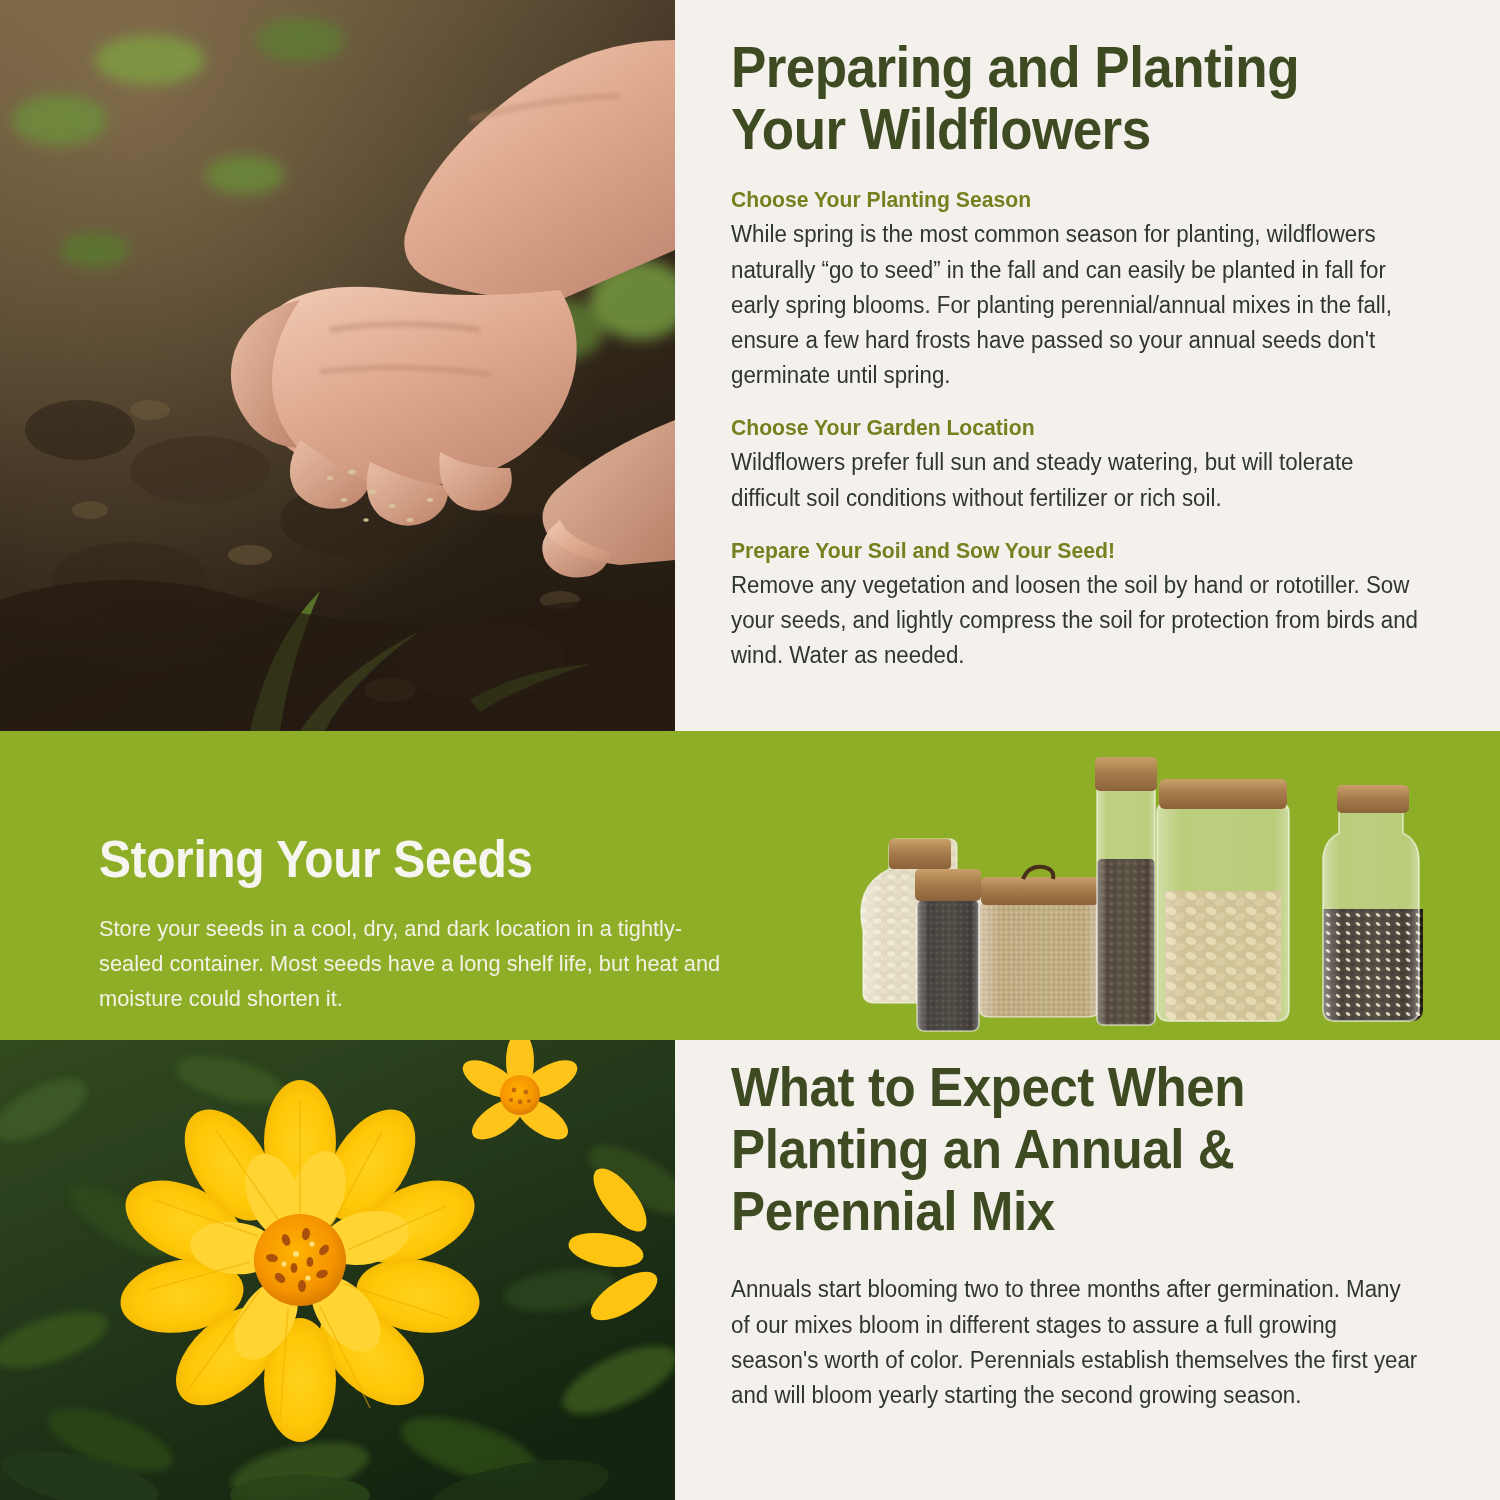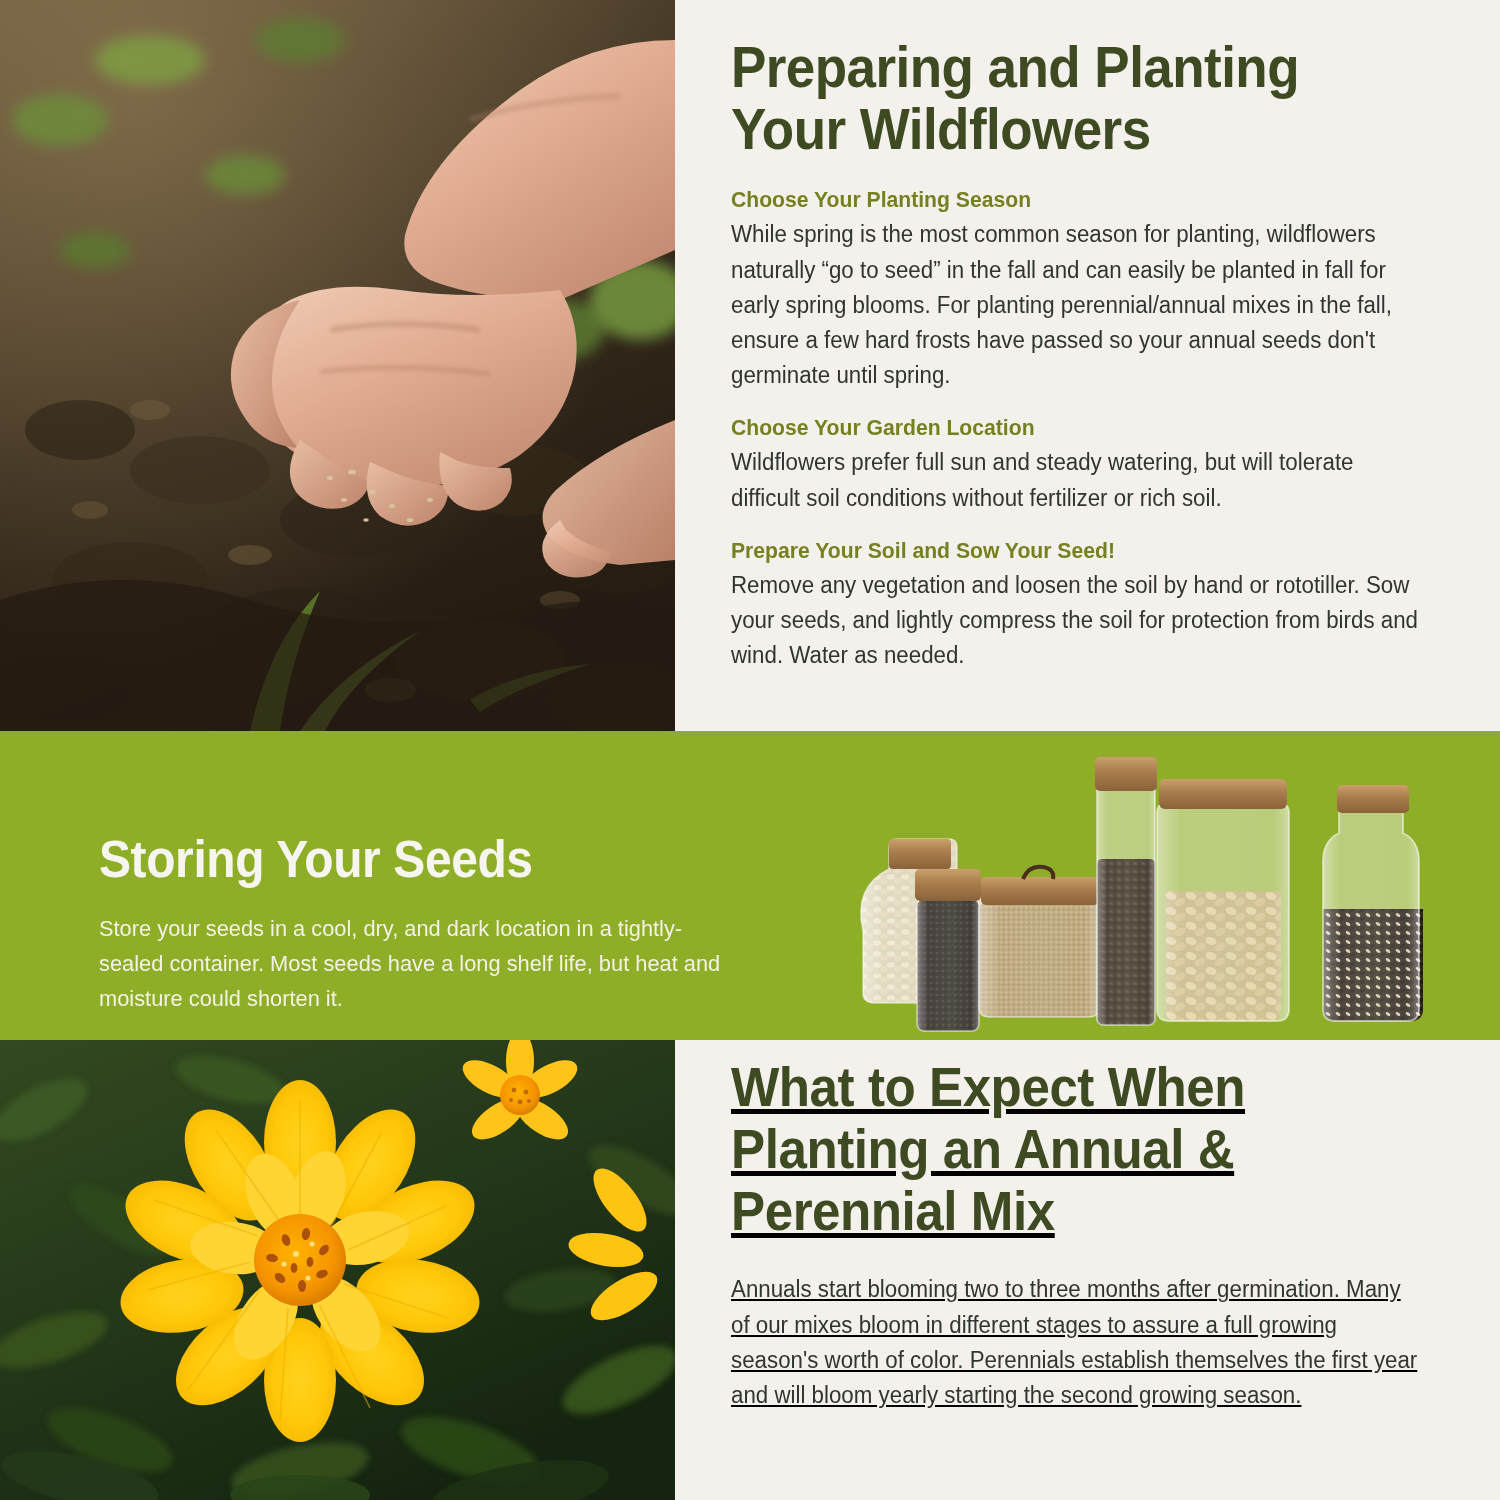--- a/index.html
+++ b/index.html
@@ -143,21 +143,20 @@
     height: 460px;
     background: #f4f0eb;
   }
 
   .text-col-three {
     position: absolute;
     left: 731px; top: 1040px;
     width: 769px;
     height: 460px;
     padding: 16px 55px 12px 0;
-    text-decoration: underline;
   }
 
   h1.title-three {
     font-size: 55px;
     line-height: 1.13;
     font-weight: bold;
     color: #3d4a22;
     letter-spacing: -0.5px;
     margin-bottom: 30px;
     transform: scaleX(0.93);

